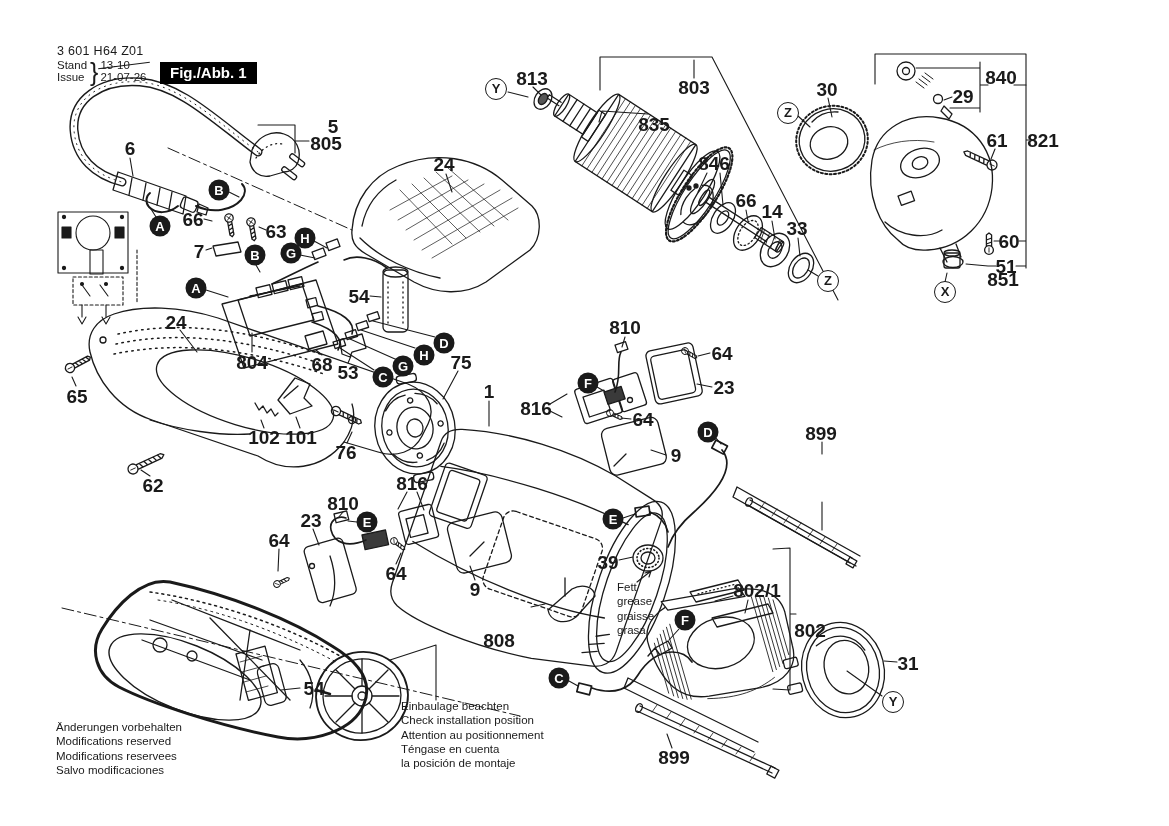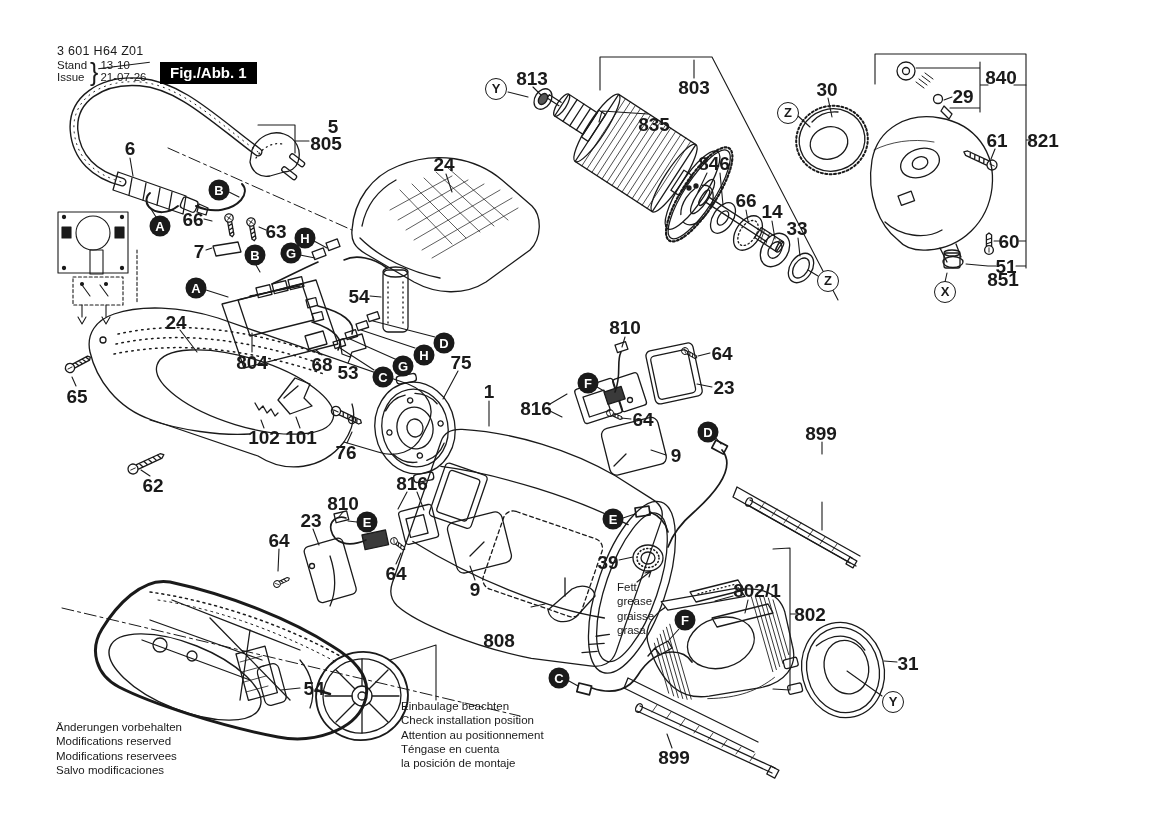--- a/index.html
+++ b/index.html
@@ -112,21 +112,21 @@
       <div class="part-label" style="left: 412px; top: 483px;">816</div>
       <div class="part-label" style="left: 279px; top: 540px;">64</div>
       <div class="part-label" style="left: 311px; top: 520px;">23</div>
       <div class="part-label" style="left: 343px; top: 503px;">810</div>
       <div class="part-label" style="left: 396px; top: 573px;">64</div>
       <div class="part-label" style="left: 475px; top: 589px;">9</div>
       <div class="part-label" style="left: 499px; top: 608px; margin-top: 32px;">808</div>
       <div class="part-label" style="left: 608px; top: 562px;">39</div>
       <div class="part-label" style="left: 821px; top: 433px;">899</div>
       <div class="part-label" style="left: 757px; top: 590px;">802/1</div>
-      <div class="part-label" style="left: 810px; top: 614px; text-align: right;">802</div>
+      <div class="part-label" style="left: 810px; top: 630px; text-align: right;">802</div>
       <div class="part-label" style="left: 908px; top: 663px;">31</div>
       <div class="part-label" style="left: 674px; top: 757px;">899</div>
       <div class="part-label" style="left: 314px; top: 688px;">54</div>
     </div>
 <div id="callouts-layer">
       <div class="callout" style="left: 160px; top: 226px;">A</div>
       <div class="callout" style="left: 196px; top: 288px;">A</div>
       <div class="callout" style="left: 219px; top: 190px;">B</div>
       <div class="callout" style="left: 255px; top: 255px;">B</div>
       <div class="callout" style="left: 383px; top: 377px;">C</div>

